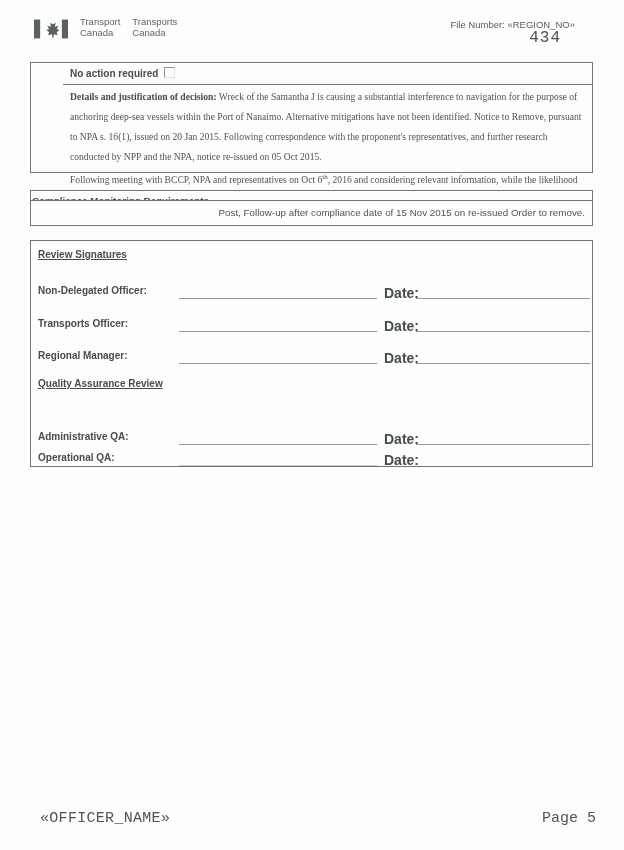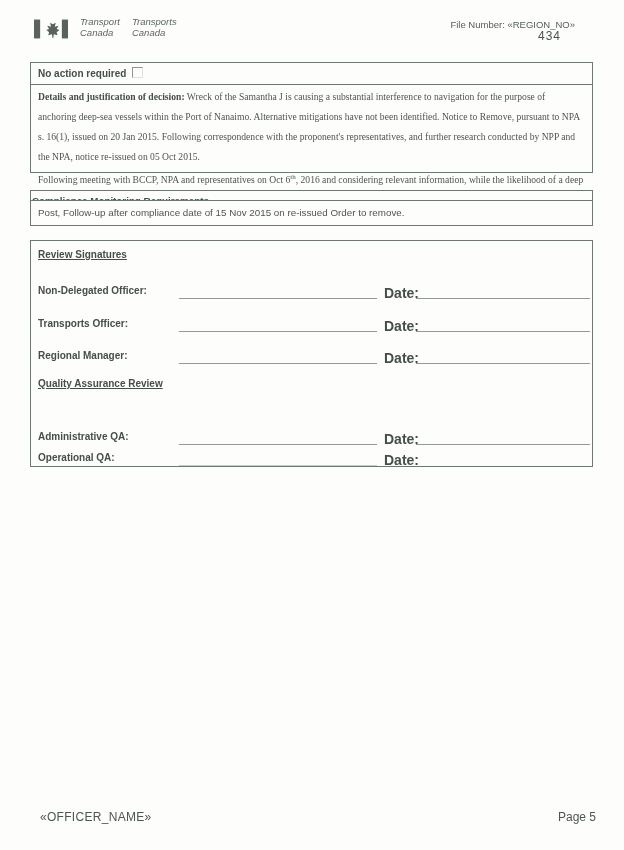--- a/index.html
+++ b/index.html
@@ -6,52 +6,52 @@
   .page{
     position:relative;
     width:624px;height:850px;
     margin:0 auto;
     background:#fdfdfb;
     font-family:"Liberation Sans", sans-serif;
     color:#4d5652;
     overflow:hidden;
   }
   
-  .logo{position:absolute;left:34px;top:16px;display:flex;align-items:flex-start;font-style:italic;}
+  .logo{position:absolute;left:34px;top:16px;display:flex;align-items:flex-start;}
   .flag{width:34px;height:20px;margin-top:3px;}
   .wordmark{font-size:9.5px;line-height:11px;color:#5d6662;margin-left:12px;}
   .file-block{position:absolute;top:19px;right:49px;text-align:right;}
   .file-label{font-size:9.5px;font-weight:normal;color:#555e5a;}
-  .file-value{font-size:12px;color:#4a534f;margin-top:-1px;margin-right:14px;letter-spacing:1px;}
+  .file-value{font-size:16px;color:#4a534f;margin-top:-1px;margin-right:14px;letter-spacing:1px;font-family:Liberation Mono, monospace;}
   
-  .box{position:absolute;left:30px;width:563px;border:1px solid #6f7773;box-sizing:border-box;background:#fdfdfb;}
+  .box{position:absolute;left:30px;width:563px;border:1px solid #6f7773;box-sizing:border-box;background:#fdfdfb;padding-left:32px;}
   
   .box-decision{top:62px;height:111px;}
   .no-action-row{border-bottom:1px solid #6f7773;padding:4px 7px 3px 7px;font-size:10px;font-weight:bold;color:#454e4a;height:14px;}
   .checkbox{display:inline-block;width:9px;height:9px;margin-left:6px;vertical-align:-1px;
     border-top:1.5px solid #8f9692;border-left:1.5px solid #8f9692;
     border-right:1px solid #dfe2df;border-bottom:1px solid #dfe2df;}
   .details{padding:2px 7px 0 7px;font-size:9.6px;line-height:20px;color:#4d5652;font-family:Liberation Serif, serif;}
   .details b{color:#454e4a;}
   sup{font-size:7px;}
   
   .box-comp-head{top:190px;height:20px;padding:4px 1px;font-size:9.8px;font-weight:bold;color:#454e4a;}
-  .box-comp-body{top:200px;height:26px;padding:6px 7px;font-size:9.8px;}
+  .box-comp-body{top:200px;height:26px;padding:6px 7px;font-size:9.8px;text-align:right;}
   
   .box-sign{top:240px;height:227px;}
   .sec-heading{position:absolute;left:7px;font-size:10px;font-weight:bold;color:#454e4a;text-decoration:underline;}
   .sig-row{position:absolute;left:0;width:100%;height:16px;}
   .sig-label{position:absolute;left:7px;top:0;font-size:10px;font-weight:bold;color:#454e4a;white-space:nowrap;}
   .date-label{position:absolute;left:353px;top:0;font-size:14px;font-weight:bold;color:#454e4a;}
   .line{position:absolute;top:13px;height:1px;background:#939a96;}
   .sig-line{left:148px;width:198px;}
   .date-line{left:385px;width:174px;}
   .faint{background:#c9cdc9;}
   
-  .footer{position:absolute;top:810px;left:40px;right:28px;font-family:Liberation Sans, sans-serif;font-size:12px;color:#4d5652;}
+  .footer{position:absolute;top:810px;left:40px;right:28px;font-family:Liberation Mono, monospace;font-size:15px;color:#4d5652;}
   .footer .officer{float:left;letter-spacing:.3px;}
   .footer .pageno{float:right;}
 </style>
 </head>
 <body>
 
 <div class="page">
 
   <div class="logo">
     <svg class="flag" viewBox="0 0 36 20" xmlns="http://www.w3.org/2000/svg">

